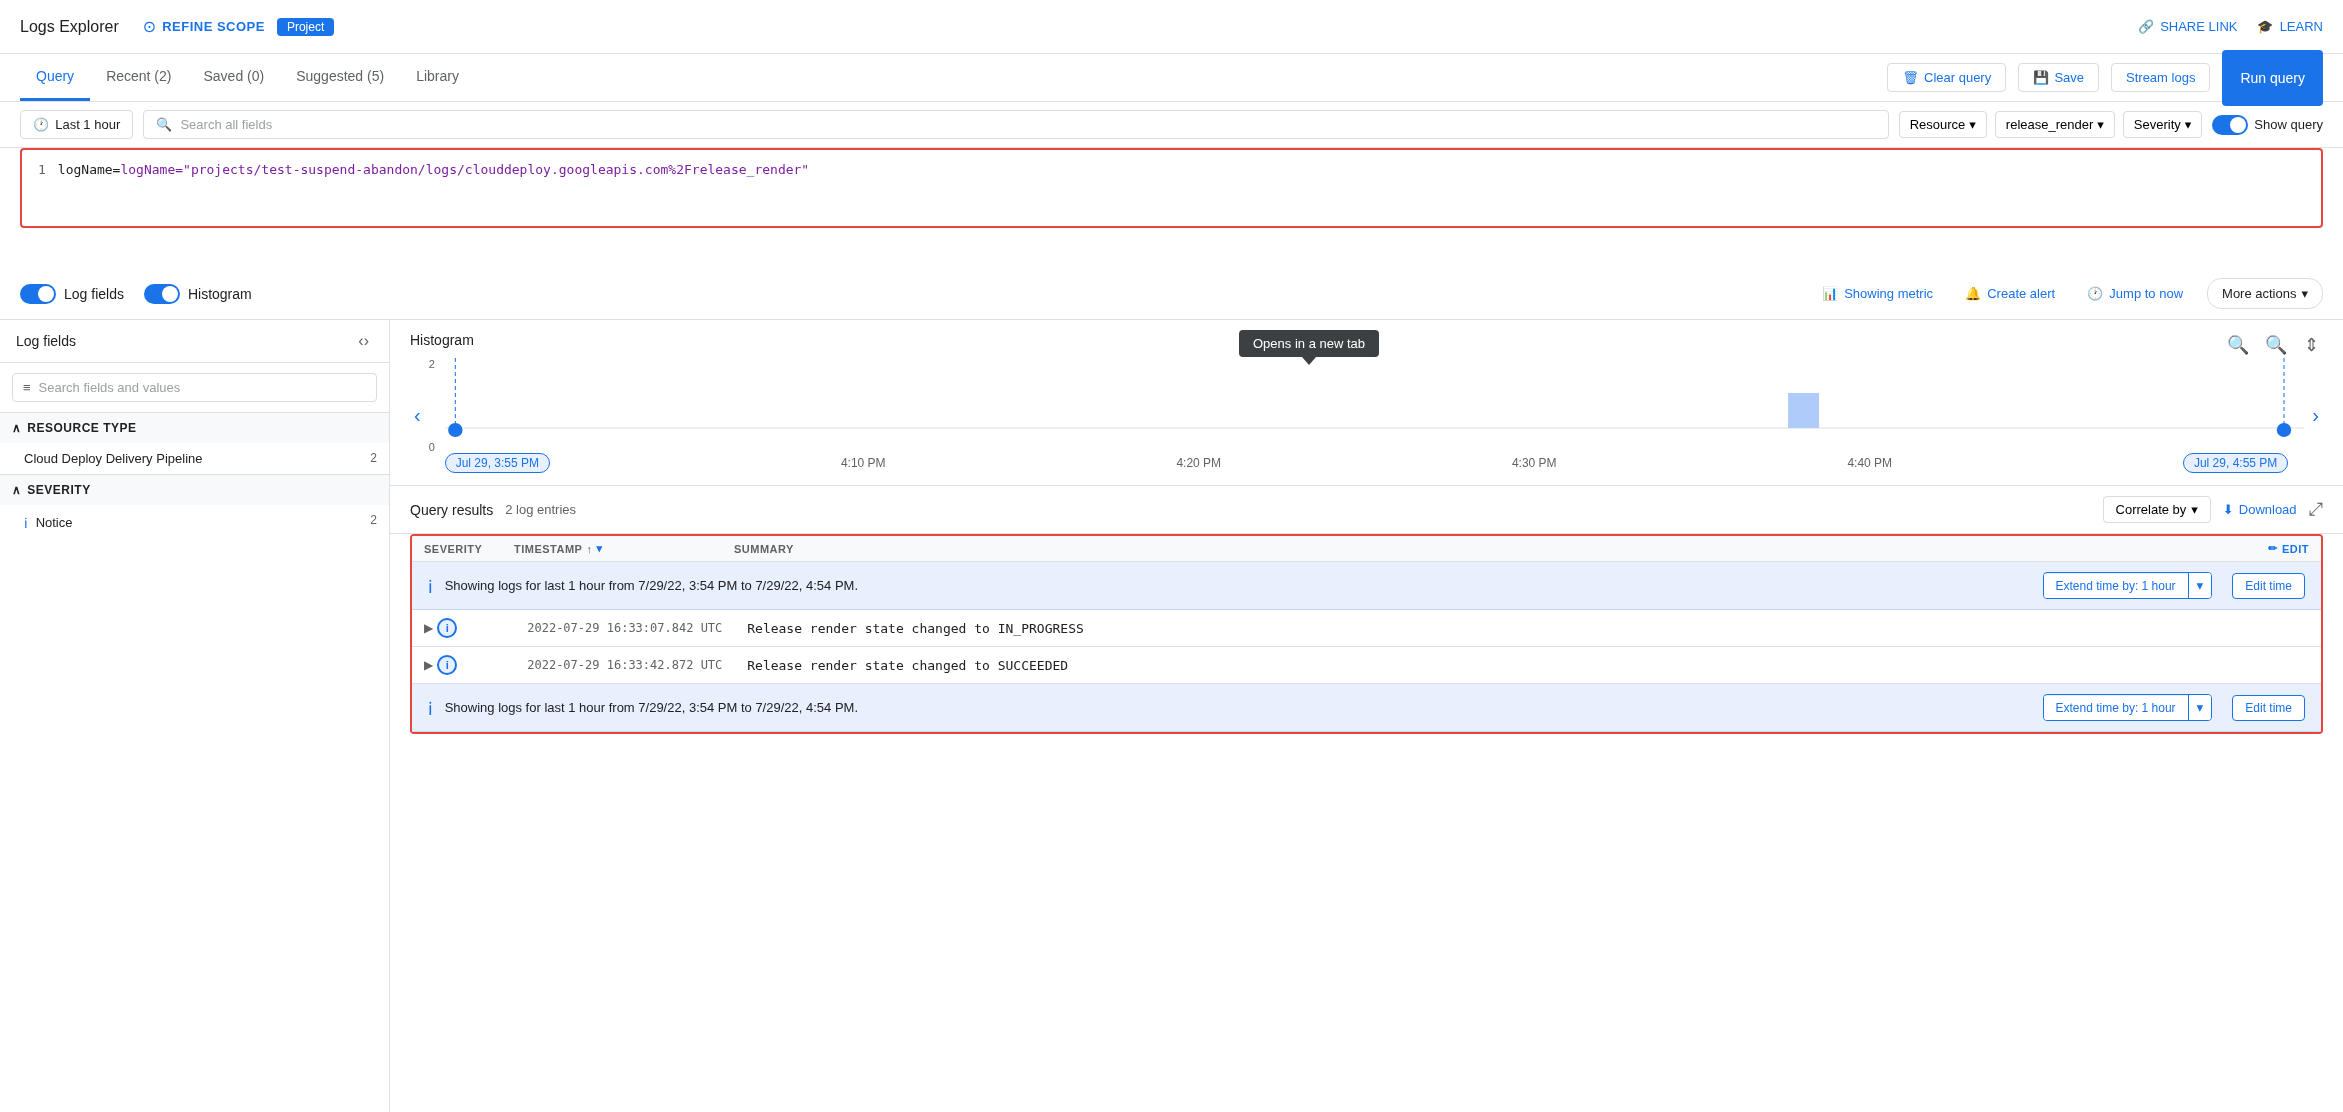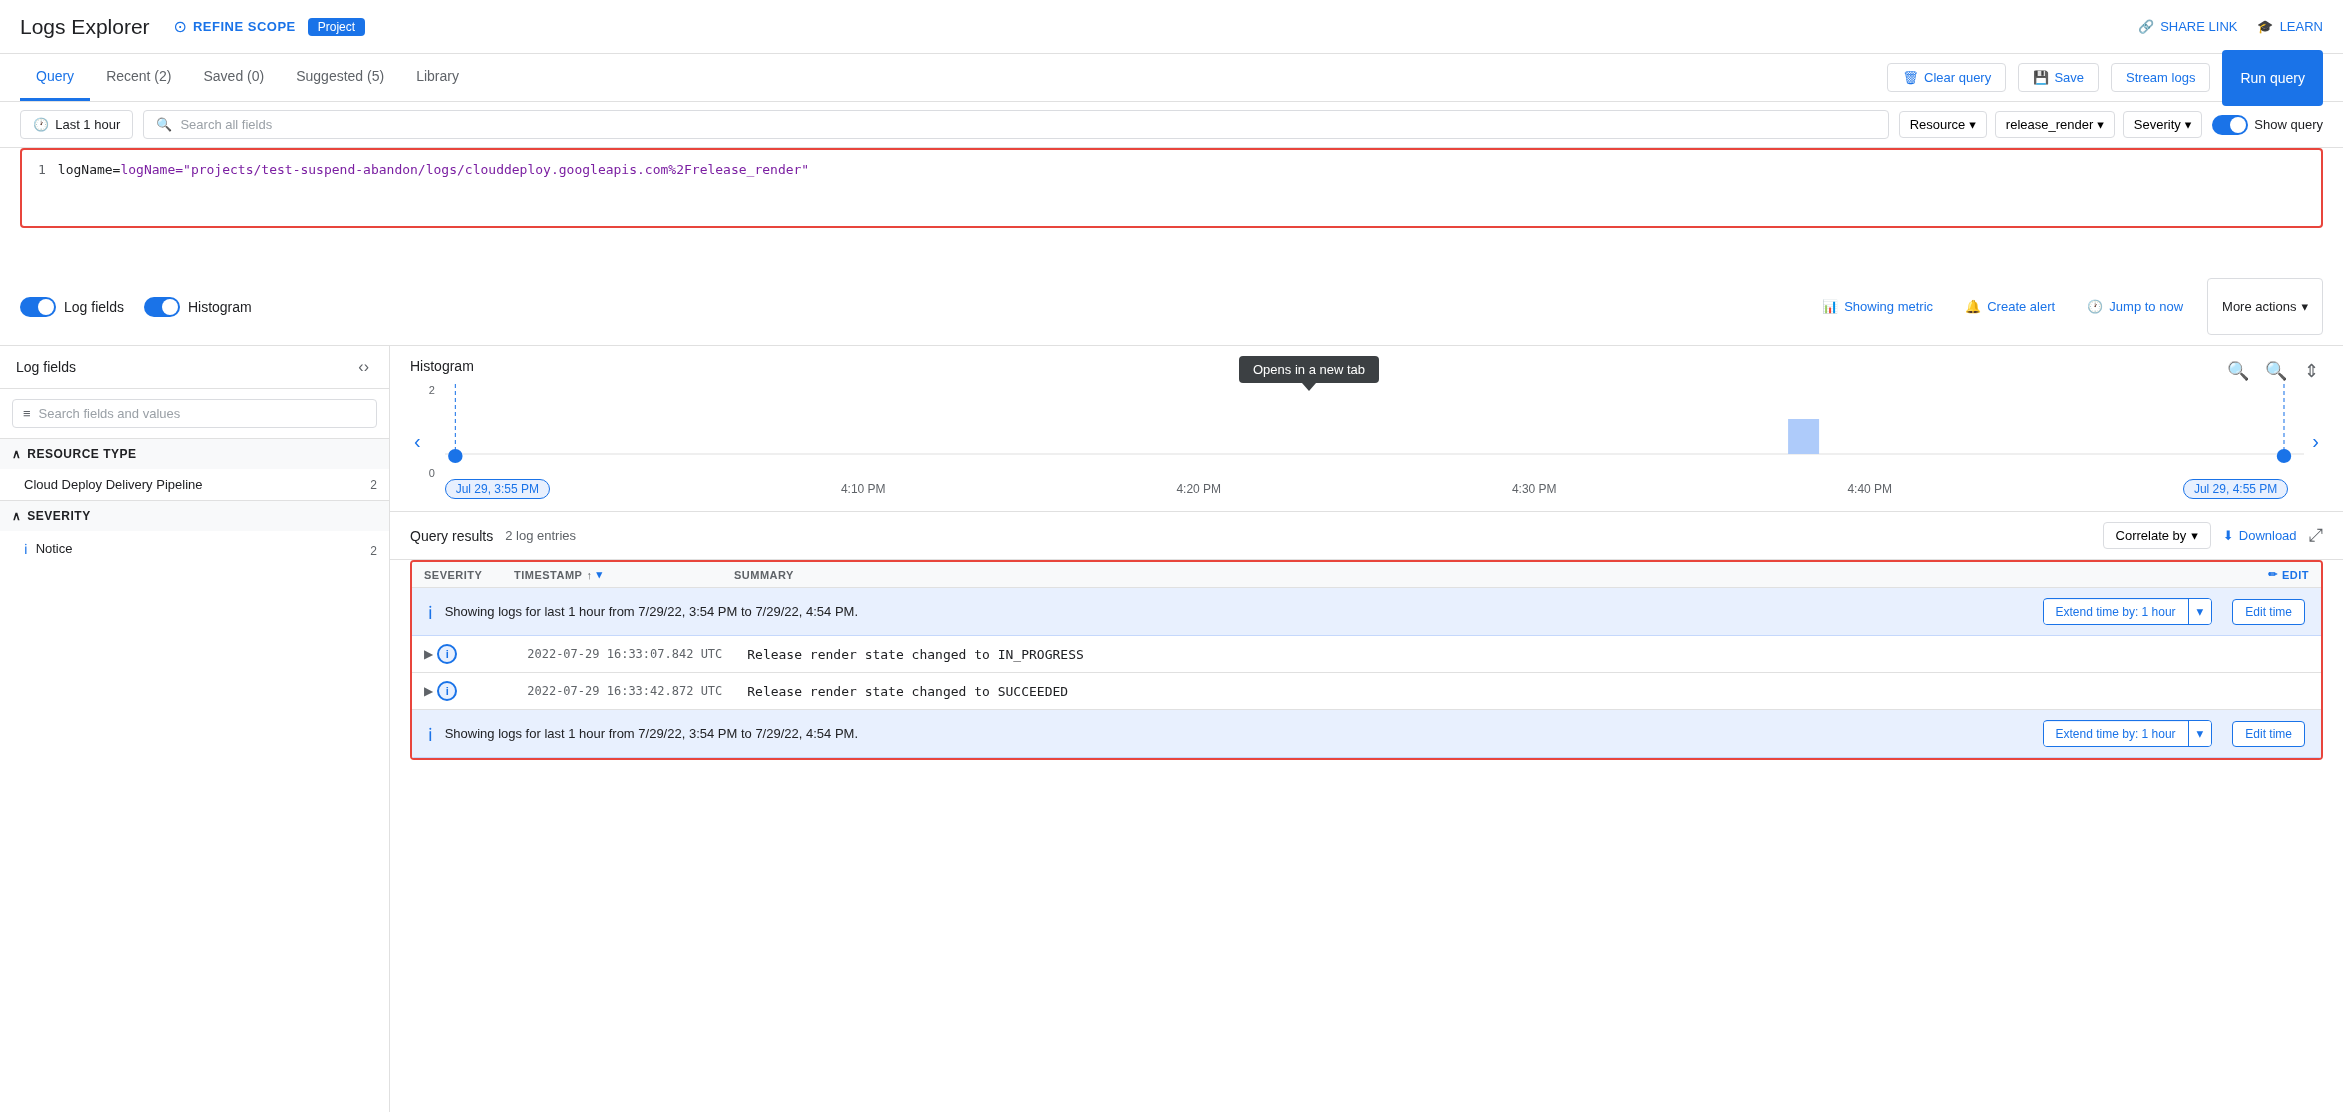--- a/index.html
+++ b/index.html
@@ -1,20 +1,20 @@
 <!DOCTYPE html>
 <html><head>
   <meta charset="utf-8">
   <style>
     * { box-sizing: border-box; margin: 0; padding: 0; }
     body { font-family: 'Google Sans', Arial, sans-serif; font-size: 13px; background: #fff; color: #202124; overflow: hidden; width: 2343px; height: 1112px; }
 
     
     .top-bar { display: flex; align-items: center; padding: 10px 20px; border-bottom: 1px solid #e0e0e0; height: 54px; }
-    .app-title { font-size: 21px; font-weight: 400; color: #202124; margin-right: 16px; }
+    .app-title { font-size: 16px; font-weight: 400; color: #202124; margin-right: 16px; }
     .refine-scope-btn { display: flex; align-items: center; gap: 6px; color: #1a73e8; font-size: 13px; font-weight: 500; cursor: pointer; border: none; background: none; padding: 4px 8px; }
     .project-badge { background: #1a73e8; color: #fff; border-radius: 4px; padding: 2px 10px; font-size: 12px; font-weight: 500; margin-left: 4px; }
     .top-right { margin-left: auto; display: flex; align-items: center; gap: 20px; }
     .share-link-btn, .learn-btn { display: flex; align-items: center; gap: 6px; color: #1a73e8; font-size: 13px; font-weight: 500; cursor: pointer; border: none; background: none; }
 
     
     .tabs-bar { display: flex; align-items: center; padding: 0 20px; border-bottom: 1px solid #e0e0e0; height: 48px; }
     .tab { padding: 14px 16px; font-size: 14px; color: #5f6368; cursor: pointer; border-bottom: 3px solid transparent; font-weight: 500; }
     .tab.active { color: #1a73e8; border-bottom: 3px solid #1a73e8; }
     .tabs-right { margin-left: auto; display: flex; align-items: center; gap: 12px; }
@@ -40,33 +40,33 @@
     .query-code { color: #202124; }
 
     
     .spacer-area { height: 40px; }
 
     
     .controls-row { display: flex; align-items: center; padding: 10px 20px; gap: 20px; border-bottom: 1px solid #e0e0e0; }
     .toggle-label-row { display: flex; align-items: center; gap: 8px; font-size: 14px; color: #202124; }
     .controls-right { margin-left: auto; display: flex; align-items: center; gap: 16px; }
     .btn-action { display: flex; align-items: center; gap: 6px; color: #1a73e8; font-size: 13px; font-weight: 500; cursor: pointer; border: none; background: none; padding: 4px 8px; }
-    .btn-more { display: flex; align-items: center; gap: 5px; color: #202124; font-size: 13px; cursor: pointer; border: 1px solid #dadce0; background: none; padding: 20px 14px; border-radius: 4px; }
+    .btn-more { display: flex; align-items: center; gap: 5px; color: #202124; font-size: 13px; cursor: pointer; border: 1px solid #dadce0; background: none; padding: 7px 14px; border-radius: 14px; }
 
     
     .main-content { display: flex; height: calc(1112px - 54px - 48px - 50px - 95px - 50px); }
 
     
     .log-fields-panel { width: 390px; min-width: 390px; border-right: 1px solid #e0e0e0; display: flex; flex-direction: column; overflow: hidden; }
     .panel-header { display: flex; align-items: center; justify-content: space-between; padding: 10px 16px; border-bottom: 1px solid #e0e0e0; font-size: 14px; font-weight: 500; color: #202124; }
     .panel-header-icons { display: flex; gap: 8px; }
     .panel-icon-btn { color: #5f6368; cursor: pointer; border: none; background: none; font-size: 16px; padding: 2px 4px; }
     .search-fields { margin: 10px 12px; border: 1px solid #dadce0; border-radius: 4px; display: flex; align-items: center; padding: 6px 10px; gap: 8px; color: #5f6368; font-size: 13px; }
     .section-header { display: flex; align-items: center; gap: 6px; padding: 8px 12px; background: #f8f9fa; font-size: 12px; font-weight: 600; color: #202124; letter-spacing: 0.5px; cursor: pointer; border-top: 1px solid #e0e0e0; }
-    .section-row { display: flex; align-items: flex-end; justify-content: space-between; padding: 8px 12px 8px 24px; font-size: 13px; color: #202124; cursor: pointer; gap: 28px; }
+    .section-row { display: flex; align-items: flex-start; justify-content: space-between; padding: 8px 12px 8px 24px; font-size: 13px; color: #202124; cursor: pointer; gap: 28px; }
     .section-count { color: #5f6368; font-size: 12px; }
     .severity-row { display: flex; align-items: center; gap: 8px; }
     .severity-icon { color: #1a73e8; font-size: 14px; }
 
     
     .right-panel { flex: 1; display: flex; flex-direction: column; overflow: hidden; }
     .histogram-area { padding: 12px 20px; border-bottom: 1px solid #e0e0e0; position: relative; }
     .histogram-title { font-size: 14px; font-weight: 500; color: #202124; margin-bottom: 8px; }
     .chart-btn { color: #5f6368; cursor: pointer; border: none; background: none; font-size: 18px; padding: 2px 4px; }
     .nav-arrow { color: #1a73e8; cursor: pointer; border: none; background: none; font-size: 20px; padding: 4px; }

